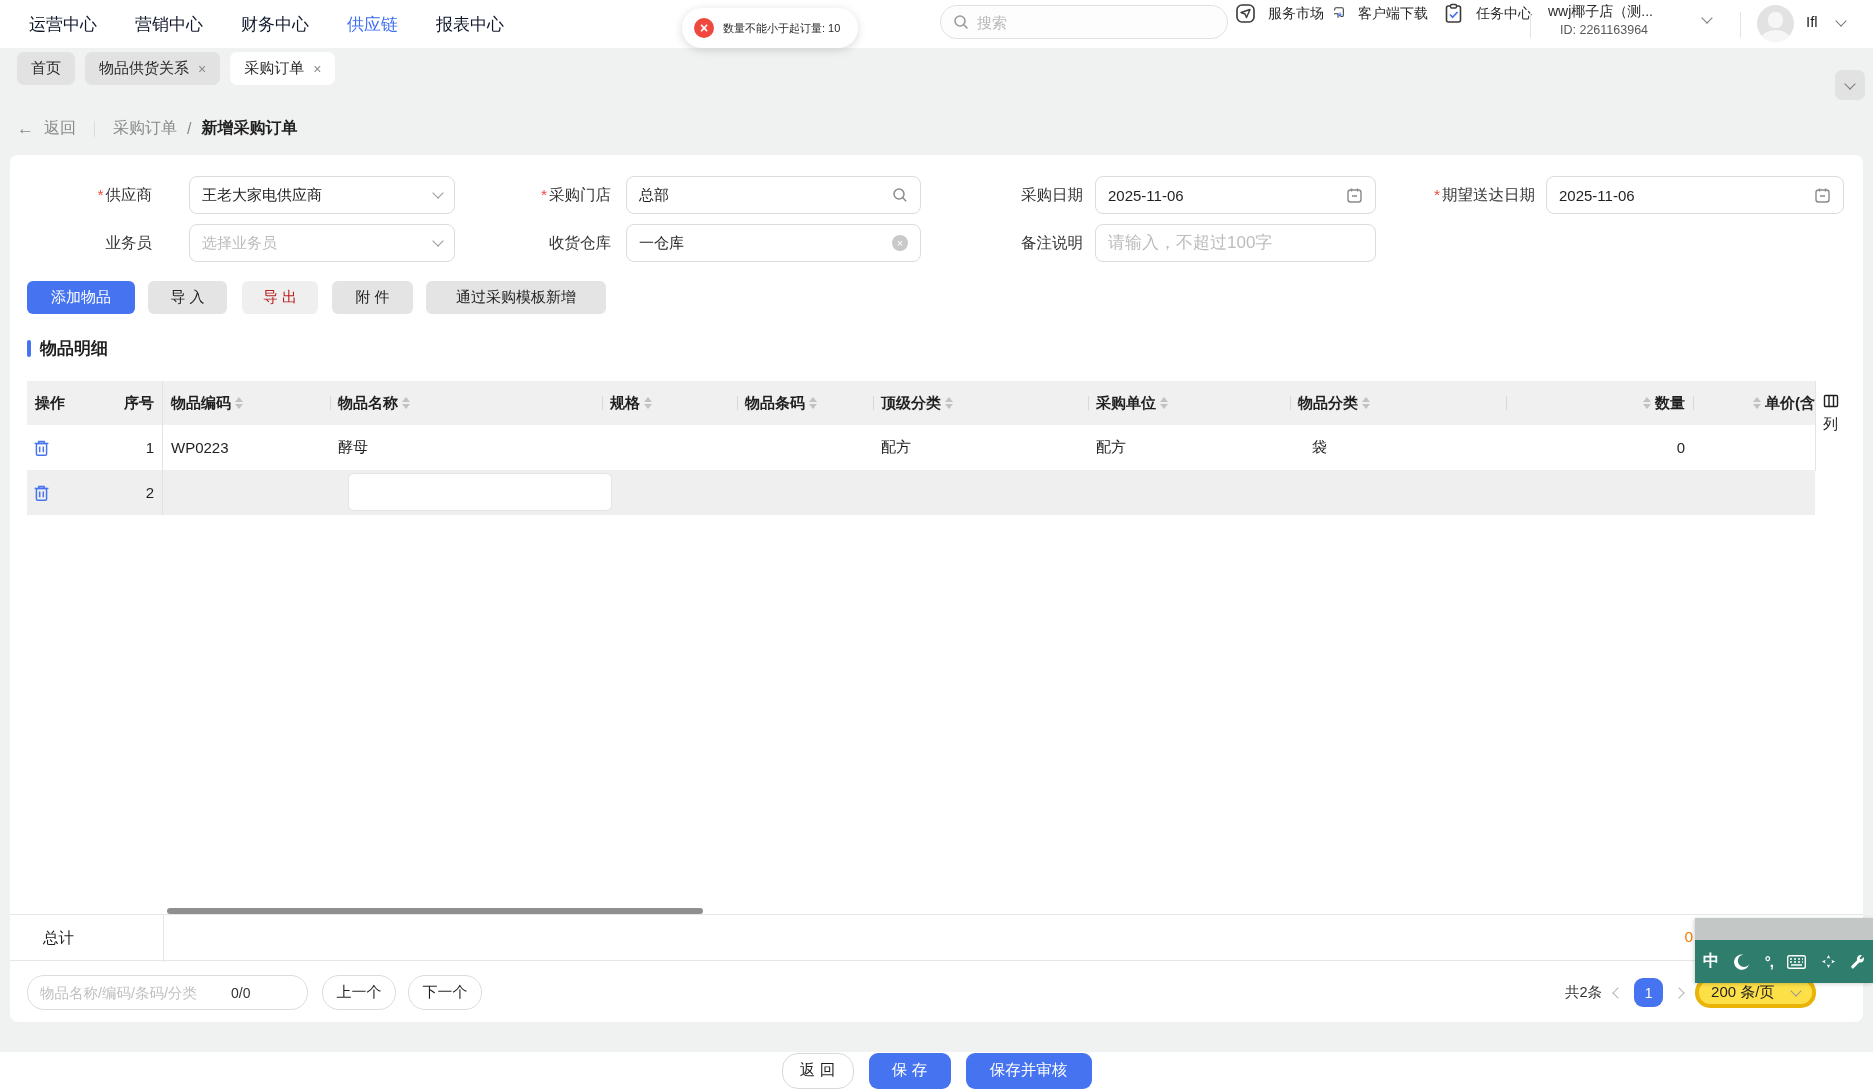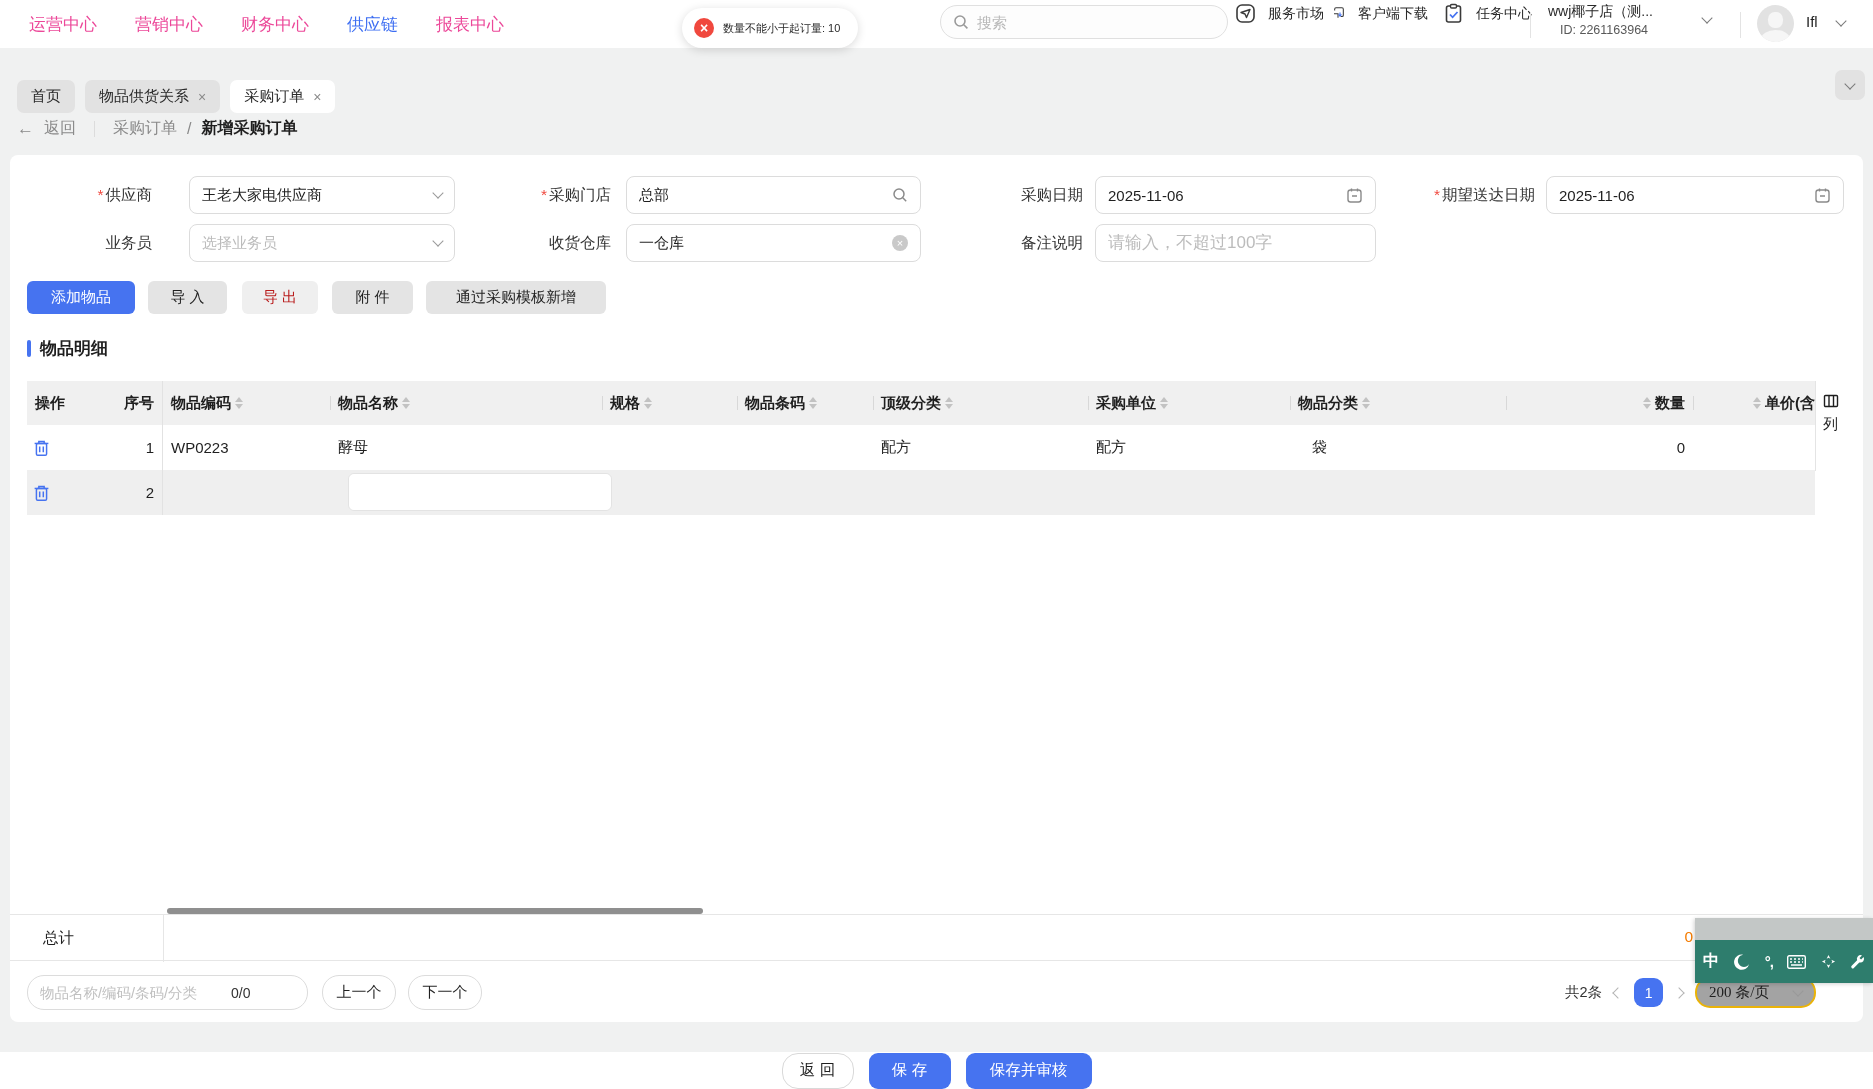--- a/index.html
+++ b/index.html
@@ -3,21 +3,21 @@
 <meta charset="utf-8">
 <style>
   * { margin:0; padding:0; box-sizing:border-box; }
   html,body { width:1873px; height:1089px; }
   body { font-family:"Liberation Sans","DejaVu Sans",sans-serif; background:#f0f1f1; color:#1f1f1f; overflow:hidden; }
   .stage { position:relative; width:1873px; height:1089px; }
 
   
   .topbar { position:relative; height:48px; background:#fff; }
   .nav { position:absolute; left:29px; top:0; height:48px; display:flex; align-items:center; gap:38px; }
-  .nav-item { font-size:17px; font-weight:500; color:#ec4899; cursor:pointer; white-space:nowrap; }
+  .nav-item { font-size:17px; font-weight:500; color:#0f172a; cursor:pointer; white-space:nowrap; }
   .nav-item.active { color:#3d6ef2; }
   .toast { position:absolute; left:682px; top:8px; height:40px; background:#fff; border-radius:20px;
            box-shadow:0 2px 10px rgba(0,0,0,.15); display:flex; align-items:center; gap:9px; padding:0 18px 0 12px; }
   .toast-x { width:20px; height:20px; border-radius:50%; background:#f0483e; color:#fff; font-size:14px;
              display:flex; align-items:center; justify-content:center; font-weight:bold; }
   .toast-msg { font-size:11px; color:#2a2a2a; white-space:nowrap; }
   .tsearch { position:absolute; left:940px; top:5px; width:288px; height:34px; border:1px solid #e0e0e0;
              border-radius:17px; background:#fdfdfd; display:flex; align-items:center; padding:0 12px; gap:8px; }
   .tsearch input { border:none; outline:none; background:transparent; font-size:15px; width:220px; font-family:inherit; }
   .tsearch input::placeholder { color:#b9b9b9; }
@@ -30,21 +30,21 @@
   .chev { display:inline-block; width:8px; height:8px; border-right:1.6px solid #7a7a7a; border-bottom:1.6px solid #7a7a7a; transform:rotate(45deg); }
   .acct-chev { position:absolute; left:1703px; top:14px; }
   .avatar { position:absolute; left:1757px; top:5px; width:37px; height:37px; border-radius:50%; background:#e2e2e2; overflow:hidden; }
   .avatar .head { position:absolute; left:11px; top:7px; width:15px; height:16px; border-radius:45%; background:#f6f6f6; }
   .avatar .bod { position:absolute; left:4px; top:25px; width:29px; height:18px; border-radius:50%; background:#f6f6f6; }
   .uname { position:absolute; left:1806px; top:13px; font-size:15px; color:#1f1f1f; }
   .uname-chev { position:absolute; left:1837px; top:17px; }
 
   
   .tabsrow { position:relative; height:62px; }
-  .tabs { position:absolute; left:17px; top:32px; display:flex; gap:10px; }
+  .tabs { position:absolute; left:17px; top:4px; display:flex; gap:10px; }
   .tab { height:33px; background:#e2e2e2; border-radius:7px; display:flex; align-items:center; gap:9px;
          padding:0 14px; font-size:15px; color:#2a2a2a; cursor:pointer; white-space:nowrap; }
   .tab.active { background:#fff; }
   .tab-close { color:#8a8a8a; font-size:14px; }
   .tabs-more { position:absolute; left:1835px; top:22px; width:30px; height:30px; background:#e2e2e2; border-radius:7px;
                display:flex; align-items:center; justify-content:center; cursor:pointer; }
   .tabs-more .chev { margin-top:-3px; }
 
   
   .crumbs { position:absolute; left:17px; top:118px; display:flex; align-items:center; font-size:16px; color:#8a8a8a; gap:10px; }
@@ -110,22 +110,22 @@
   .pgn-count { font-size:14px; color:#333; }
   .pgn-btn { position:absolute; top:820px; height:35px; border:1px solid #dcdcdc; border-radius:17px; background:#fff;
              display:flex; align-items:center; justify-content:center; font-size:15px; cursor:pointer; }
   .pgn-right { position:absolute; left:1555px; top:822px; display:flex; align-items:center; gap:12px; }
   .pgn-total { font-size:14.5px; color:#333; }
   .pg-chev { width:8px; height:8px; border-right:1.8px solid #b5b5b5; border-bottom:1.8px solid #b5b5b5; cursor:pointer; }
   .pg-prev { transform:rotate(135deg); }
   .pg-next { transform:rotate(-45deg); }
   .pg-cur { width:29px; height:29px; border-radius:9px; background:#4673f0; color:#fff; font-size:14px;
             display:flex; align-items:center; justify-content:center; cursor:pointer; }
-  .pg-size { width:121px; height:31px; border:2px solid #eab308; border-radius:15px; display:flex; align-items:center;
-             justify-content:space-between; padding:0 12px; font-size:15px; cursor:pointer; background:#a3a3a3;font-family:Liberation Serif, serif; }
+  .pg-size { width:121px; height:31px; border:4px solid #eab308; border-radius:15px; display:flex; align-items:center;
+             justify-content:space-between; padding:0 12px; font-size:15px; cursor:pointer; background:#fde047; }
 
   
   .footer { position:absolute; left:0; bottom:0; width:1873px; height:37px; background:#fff;
             display:flex; align-items:center; justify-content:center; gap:15px; }
   .fbtn { height:36px; border-radius:9px; display:flex; align-items:center; justify-content:center; font-size:15.5px; cursor:pointer; }
   .fbtn-back { width:72px; background:#fff; border:1px solid #d9d9d9; border-radius:16px; color:#1f1f1f; }
   .fbtn-blue { background:#4673f0; color:#fff; }
 
   
   .ime { position:absolute; left:1695px; top:918px; width:178px; height:65px; z-index:50; box-shadow:-1px 1px 4px rgba(0,0,0,.18); }

